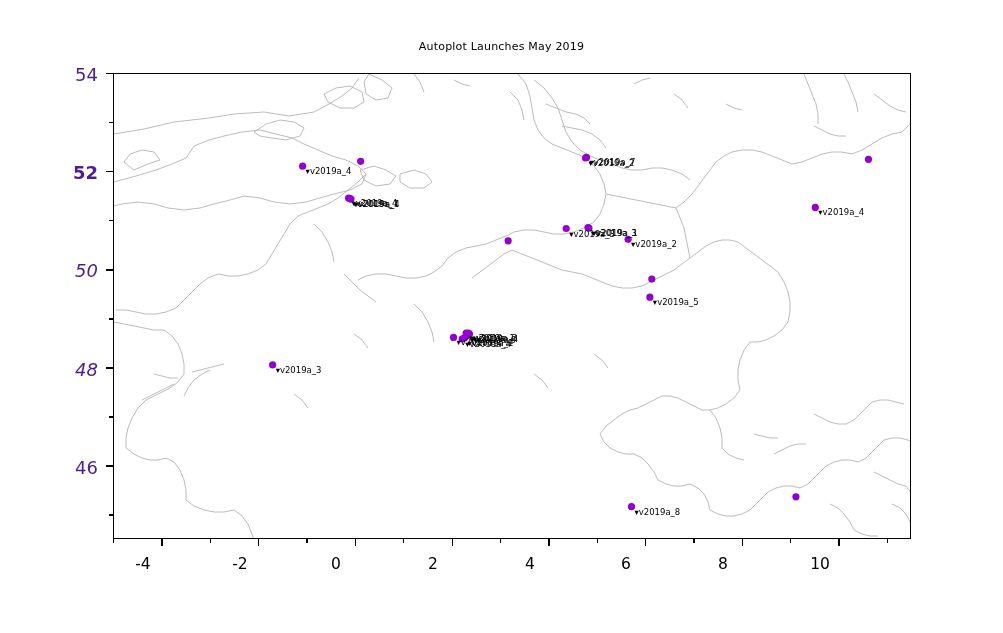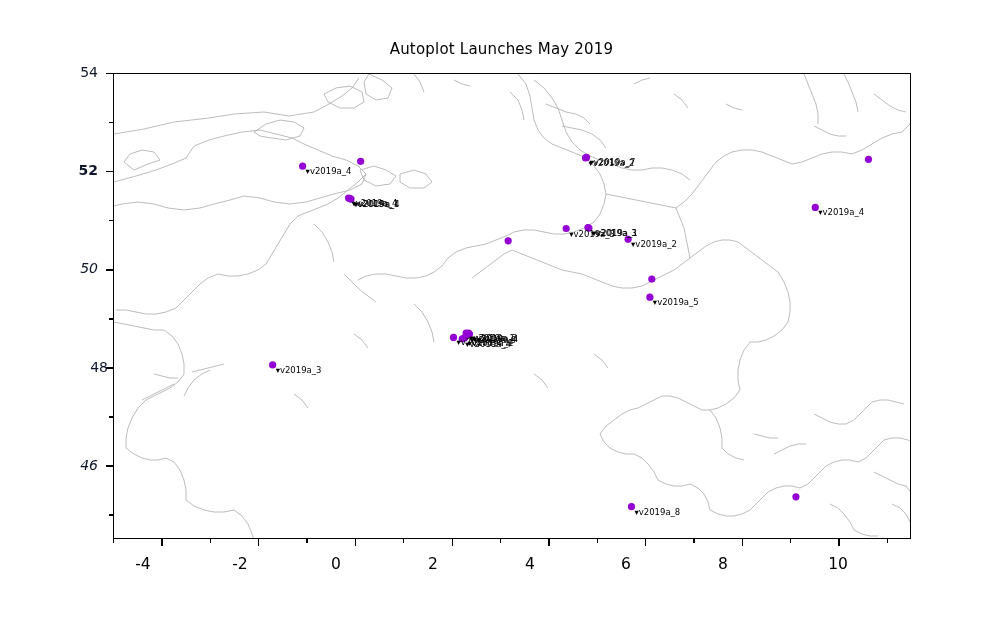--- a/index.html
+++ b/index.html
@@ -20,21 +20,21 @@
     width: 1003px;
     height: 633px;
     background: #ffffff;
   }
   #chart-title {
     position: absolute;
     left: 0;
     top: 40px;
     width: 1003px;
     text-align: center;
-    font-size: 15px;
+    font-size: 11px;
     color: #000000;
     letter-spacing: 0.2px;
   }
   
   #plot-area {
     position: absolute;
     left: 113px;
     top: 73px;
     width: 798px;
     height: 466px;
@@ -46,22 +46,22 @@
   #geo-svg, #points-svg {
     position: absolute;
     left: 0; top: 0;
     width: 798px;
     height: 466px;
   }
   .tick-label-y {
     position: absolute;
     text-align: right;
     width: 60px;
-    font-size: 14px;
-    color: #0f172a;
+    font-size: 18px;
+    color: #4c1d95;
   }
   .tick-label-x {
     position: absolute;
     text-align: center;
     width: 60px;
     font-size: 15.5px;
     color: #000000;
   }
   .tick-mark {
     position: absolute;
@@ -243,31 +243,31 @@
         <div class="pt-label" style="left: 353.636px; top: 264.903px;">▾v2019a_1</div>
         <div class="pt-label" style="left: 351.218px; top: 265.884px;">▾v2019a_4</div>
         <div class="pt-label" style="left: 161.633px; top: 291.882px;">▾v2019a_3</div>
         <div class="pt-label" style="left: 520.491px; top: 433.644px;">▾v2019a_8</div>
       </div>
   </div>
 
   <div class="tick-label-y" style="left:38px; top:64px;">54</div>
   <div class="tick-label-y" style="left:38px; top:162px;font-weight:bold;">52</div>
   <div class="tick-label-y" style="left:38px; top:260px;font-style:italic;">50</div>
-  <div class="tick-label-y" style="left:48px; top:359px;">48</div>
-  <div class="tick-label-y" style="left:38px; top:457px;font-style:italic;">46</div>
+  <div class="tick-label-y" style="left:38px; top:359px;font-style:italic;">48</div>
+  <div class="tick-label-y" style="left:38px; top:457px;">46</div>
 
   <div class="tick-label-x" style="left:113px; top:555px;">-4</div>
   <div class="tick-label-x" style="left:210px; top:555px;">-2</div>
   <div class="tick-label-x" style="left:306px; top:555px;">0</div>
   <div class="tick-label-x" style="left:403px; top:555px;">2</div>
   <div class="tick-label-x" style="left:500px; top:555px;">4</div>
   <div class="tick-label-x" style="left:596px; top:555px;">6</div>
   <div class="tick-label-x" style="left:693px; top:555px;">8</div>
-  <div class="tick-label-x" style="left:808px; top:555px;">10</div>
+  <div class="tick-label-x" style="left:790px; top:555px;">10</div>
 
   <div id="tick-layer">
       <div class="tick-mark" style="left: 161.364px; top: 539px; width: 1.3px; height: 7px;"></div>
       <div class="tick-mark" style="left: 258.091px; top: 539px; width: 1.3px; height: 7px;"></div>
       <div class="tick-mark" style="left: 354.818px; top: 539px; width: 1.3px; height: 7px;"></div>
       <div class="tick-mark" style="left: 451.545px; top: 539px; width: 1.3px; height: 7px;"></div>
       <div class="tick-mark" style="left: 548.273px; top: 539px; width: 1.3px; height: 7px;"></div>
       <div class="tick-mark" style="left: 645px; top: 539px; width: 1.3px; height: 7px;"></div>
       <div class="tick-mark" style="left: 741.727px; top: 539px; width: 1.3px; height: 7px;"></div>
       <div class="tick-mark" style="left: 838.455px; top: 539px; width: 1.3px; height: 7px;"></div>

